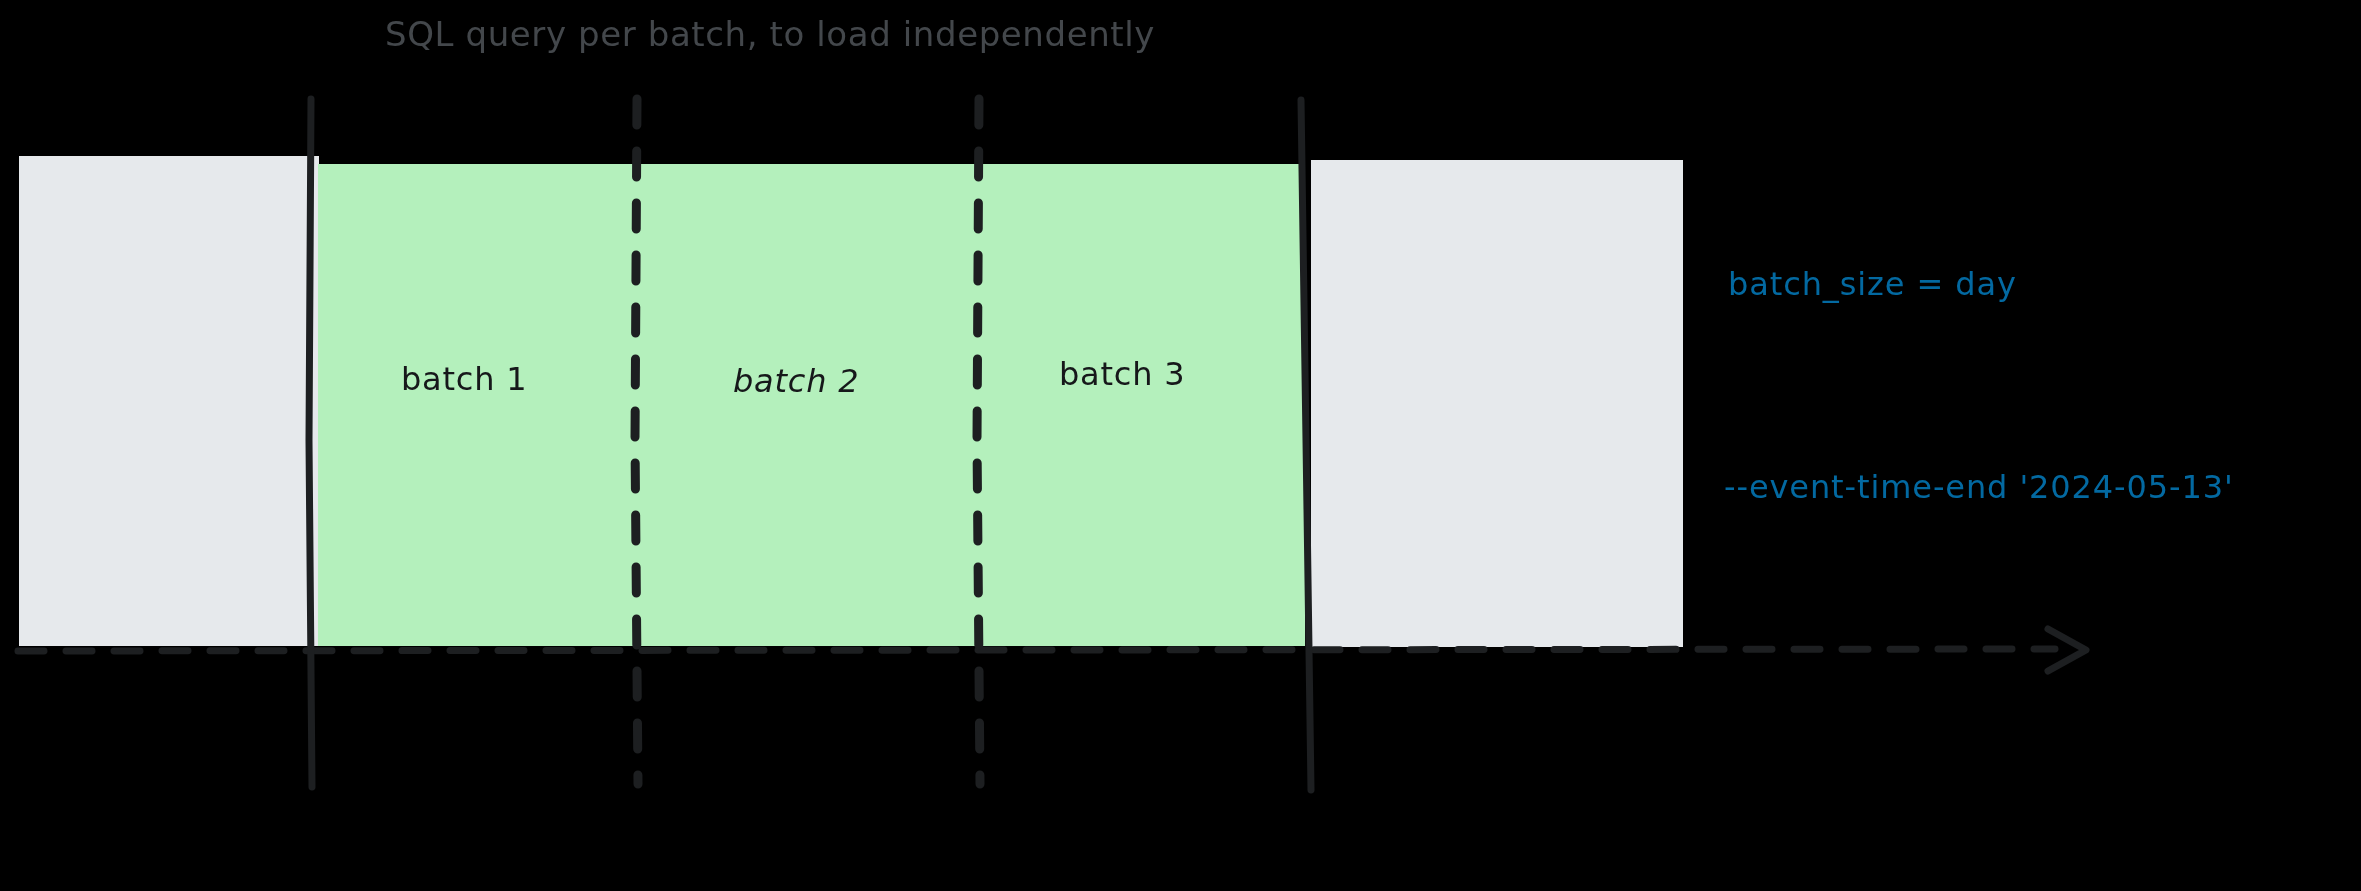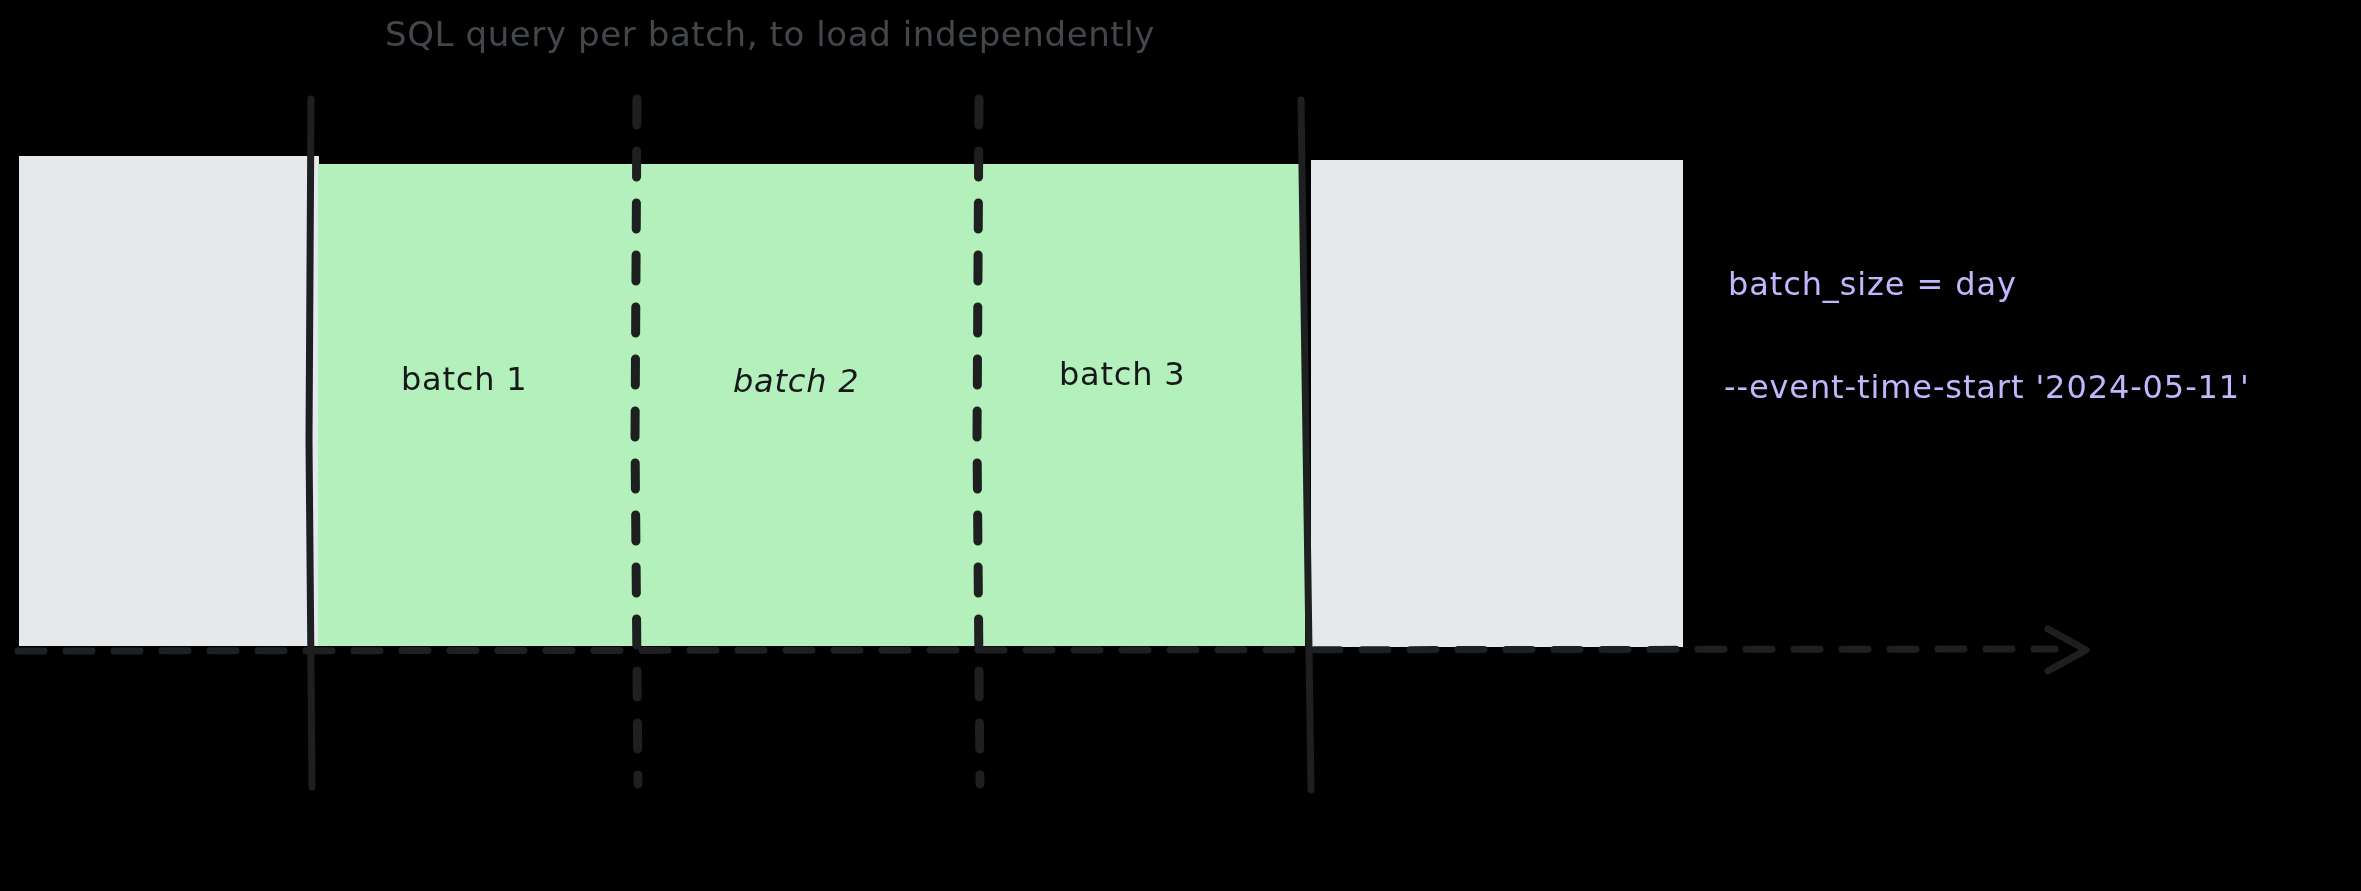--- a/index.html
+++ b/index.html
@@ -67,21 +67,21 @@
     font-size: 35px;
     color: #44484c;
     letter-spacing: 1.3px;
     white-space: nowrap;
   }
   .date-label.d1 { left: 203px; top: 812px; }
   .date-label.d2 { left: 1148px; top: 805px; }
   .annot {
     position: absolute;
     font-size: 32px;
-    color: #c4b5fd;
+    color: #0369a1;
     letter-spacing: 0.9px;
     white-space: nowrap;
   }
   .annot.a1 { left: 1728px; top: 265px; }
   .annot.a2 { left: 1724px; top: 368px; }
   .annot.a3 { left: 1724px; top: 468px; }
   #overlay {
     position: absolute;
     left: 0;
     top: 0;
@@ -127,15 +127,15 @@
   </svg>
 
   <div class="title">SQL query per batch, to load independently</div>
 
   <div class="batch-label b1">batch 1</div>
   <div class="batch-label b2">batch 2</div>
   <div class="batch-label b3">batch 3</div>
 
 
   <div class="annot a1">batch_size = day</div>
-  <div class="annot a2">--event-time-start '2024-05-11'</div>
+  <div class="annot a3">--event-time-end '2024-05-13'</div>
 
 </div>
 
 </body></html>

